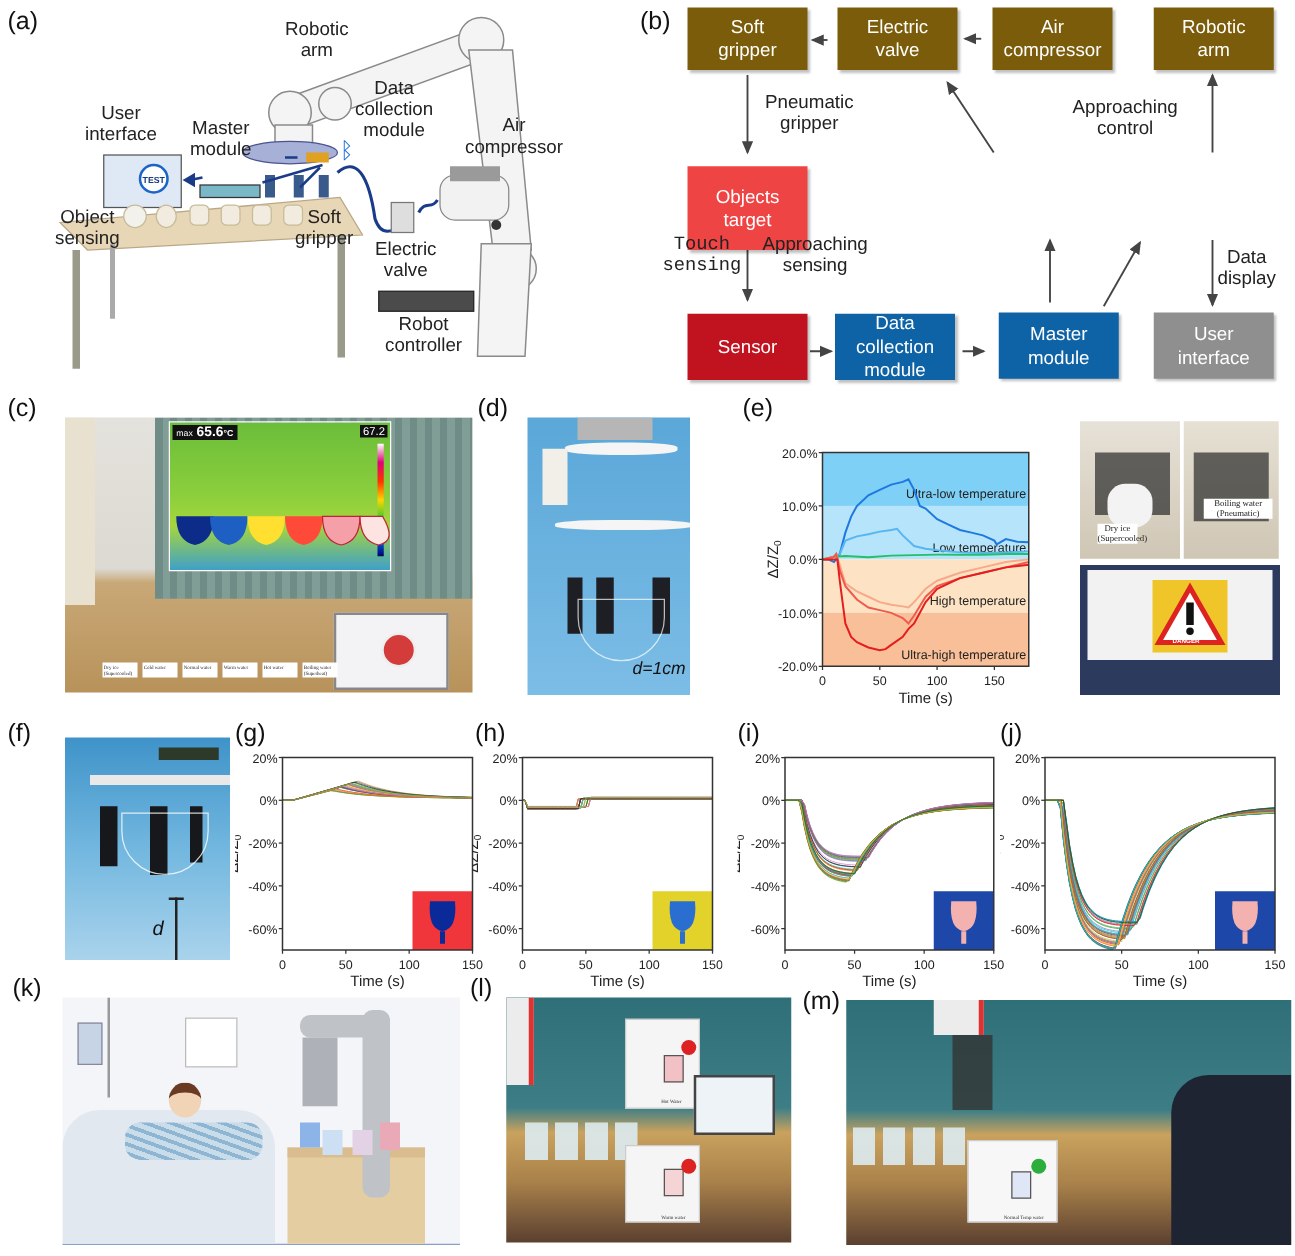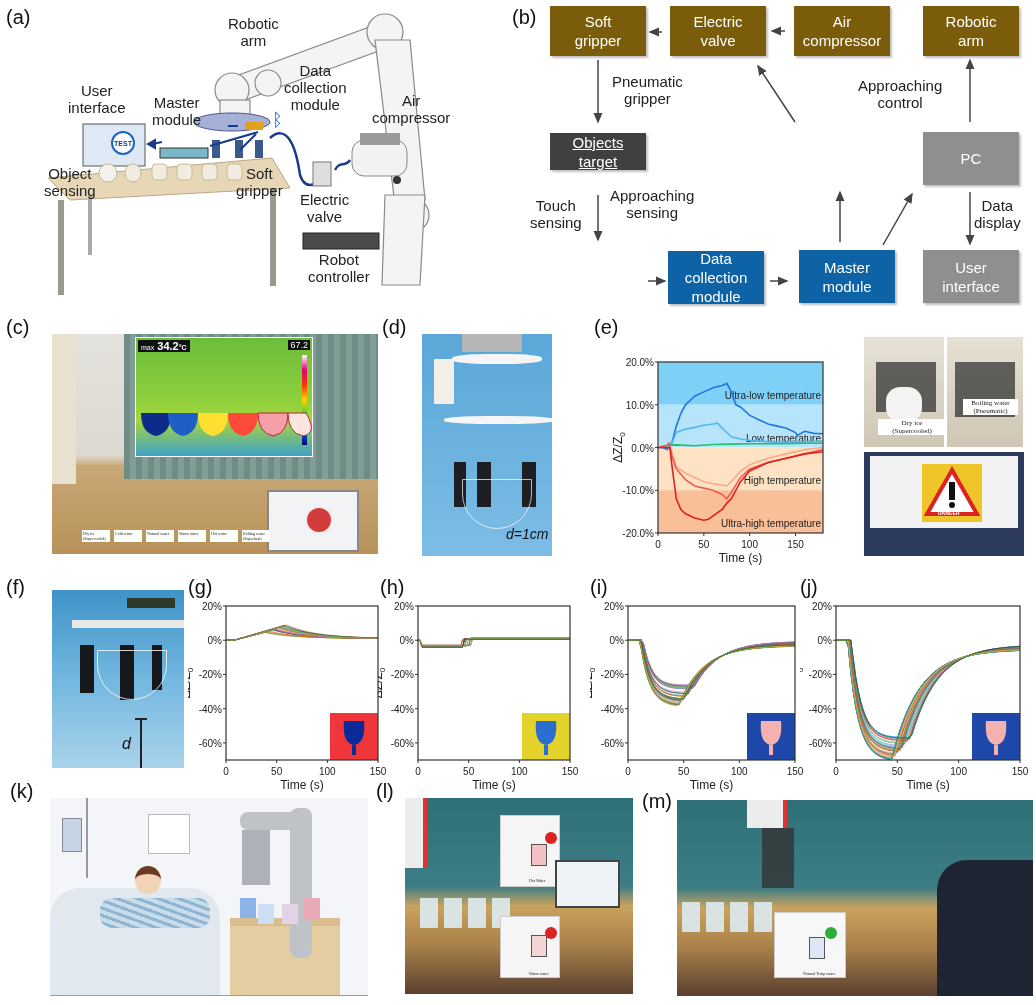--- a/index.html
+++ b/index.html
@@ -142,48 +142,48 @@
     </g>
   </svg>
   <div class="box" style="left:40px;top:6px;width:96px;height:50px;background:#7a5c0a;">Soft
 gripper</div>
   <div class="box" style="left:160px;top:6px;width:96px;height:50px;background:#7a5c0a;">Electric
 valve</div>
   <div class="box" style="left:284px;top:6px;width:96px;height:50px;background:#7a5c0a;">Air
 compressor</div>
   <div class="box" style="left:413px;top:6px;width:96px;height:50px;background:#7a5c0a;">Robotic
 arm</div>
-  <div class="box" style="left:40px;top:133px;width:96px;height:37px;background:#404040;text-decoration:underline;">Objects
+  <div class="box" style="left:40px;top:133px;width:96px;height:67px;background:#ef4444;">Objects
 target</div>
-  <div class="box" style="left:413px;top:132px;width:96px;height:53px;background:#8f8f8f;">PC</div>
+  <div class="box" style="left:40px;top:251px;width:96px;height:53px;background:#c0121f;">Sensor</div>
   <div class="box" style="left:158px;top:251px;width:96px;height:53px;background:#0e63a6;">Data
 collection
 module</div>
   <div class="box" style="left:289px;top:250px;width:96px;height:53px;background:#0e63a6;">Master
 module</div>
   <div class="box" style="left:413px;top:250px;width:96px;height:53px;background:#8f8f8f;">User
 interface</div>
   <div class="lbl" style="left:102px;top:73px;">Pneumatic
 gripper</div>
   <div class="lbl" style="left:348px;top:77px;">Approaching
 control</div>
-  <div class="lbl" style="left:20px;top:197px;">Touch
+  <div class="lbl" style="left:20px;top:187px;font-family:Liberation Mono, monospace;">Touch
 sensing</div>
   <div class="lbl" style="left:100px;top:187px;">Approaching
 sensing</div>
   <div class="lbl" style="left:464px;top:197px;">Data
 display</div>
 </div>
 
 <div class="photo" style="left:52px;top:334px;width:326px;height:220px;background:linear-gradient(#e4e2dc 0%, #dcd9d2 55%, #c9a877 60%, #b8925a 100%);">
   <div class="abs" style="left:72px;top:0;width:254px;height:145px;background:repeating-linear-gradient(90deg,#6f8d86 0 6px,#809d96 6px 12px);"></div>
   <div class="abs" style="left:83px;top:3px;width:178px;height:120px;background:linear-gradient(#6bbd3a 0%, #8ccf3c 50%, #a6d63c 70%, #3fa0c8 100%);border:1px solid #fff;">
     <div class="abs" style="left:2px;top:2px;background:#111;color:#fff;font-size:11px;padding:0 3px;font-weight:bold;">
       <span style="font-size:7px;font-weight:normal;">max</span>
-      <span>34.2</span><span style="font-size:7px;">°C</span>
+      <span>65.6</span><span style="font-size:7px;">°C</span>
     </div>
     <div class="abs" style="right:2px;top:2px;background:#111;color:#fff;font-size:9px;padding:0 2px;">67.2</div>
     <div class="abs" style="right:5px;top:17px;width:5px;height:90px;background:linear-gradient(#fff,#e0007a,#ff3300,#ffd400,#33cc33,#0077ff,#00006a);"></div>
     <svg class="abs" width="178" height="120" style="left:0;top:0">
       <path d="M5 75 Q5 95 20 98 Q35 95 35 75 Z" fill="#0d2c8a"></path>
       <path d="M32 75 Q32 95 47 98 Q62 95 62 75 Z" fill="#1d5fc2"></path>
       <path d="M62 75 Q62 95 77 98 Q92 95 92 75 Z" fill="#ffe030"></path>
       <path d="M92 75 Q92 95 107 98 Q122 95 122 75 Z" fill="#ff4a3a"></path>
       <path d="M122 75 Q122 95 137 98 Q152 95 152 75 Z" fill="#f5a0a8" stroke="#c0203a"></path>
       <path d="M152 75 Q152 95 167 98 Q182 95 170 75 Z" fill="#fde4e0" stroke="#c0203a"></path>
@@ -249,21 +249,21 @@
     <text x="149.66666666666669" y="228" font-size="10" text-anchor="middle" fill="#222">100</text>
     <line x1="195.5" y1="213" x2="195.5" y2="216" stroke="#333"></line>
     <text x="195.5" y="228" font-size="10" text-anchor="middle" fill="#222">150</text>
     <text x="140.5" y="242" font-size="12" text-anchor="middle" fill="#222">Time (s)</text>
     <text x="0" y="0" font-size="12" text-anchor="middle" fill="#222" transform="translate(22,127.5) rotate(-90)">ΔZ/Z<tspan font-size="8" dy="3">0</tspan></text>
   </svg>
 
 <div class="photo" style="left:864px;top:337px;width:80px;height:110px;background:linear-gradient(#e7e2d8,#cfc6b4);">
   <div class="abs" style="left:12px;top:25px;width:60px;height:50px;background:#2a2a2a;opacity:0.7;"></div>
   <div class="abs" style="left:22px;top:50px;width:36px;height:35px;background:#f3f3f3;border-radius:40%;"></div>
-  <div class="abs" style="left:14px;top:82px;width:68px;background:#fff;font-family:'Liberation Serif',serif;font-size:7px;text-align:center;white-space:pre;">Dry ice
+  <div class="abs" style="left:14px;top:82px;width:32px;background:#fff;font-family:'Liberation Serif',serif;font-size:7px;text-align:center;white-space:pre;">Dry ice
 (Supercooled)</div>
 </div>
 <div class="photo" style="left:947px;top:337px;width:76px;height:110px;background:linear-gradient(#e6e1d4,#cfc6b4);">
   <div class="abs" style="left:8px;top:25px;width:60px;height:55px;background:#2a2a2a;opacity:0.7;"></div>
   <div class="abs" style="left:16px;top:62px;width:55px;background:#fff;font-family:'Liberation Serif',serif;font-size:7px;text-align:center;white-space:pre;">Boiling water
 (Pneumatic)</div>
 </div>
 <div class="photo" style="left:864px;top:452px;width:160px;height:104px;background:#2c3a5e;">
   <div class="abs" style="left:6px;top:4px;width:148px;height:72px;background:#f2f2f2;"></div>
   <div class="abs" style="left:58px;top:12px;width:60px;height:58px;background:#f0c52a;"></div>

